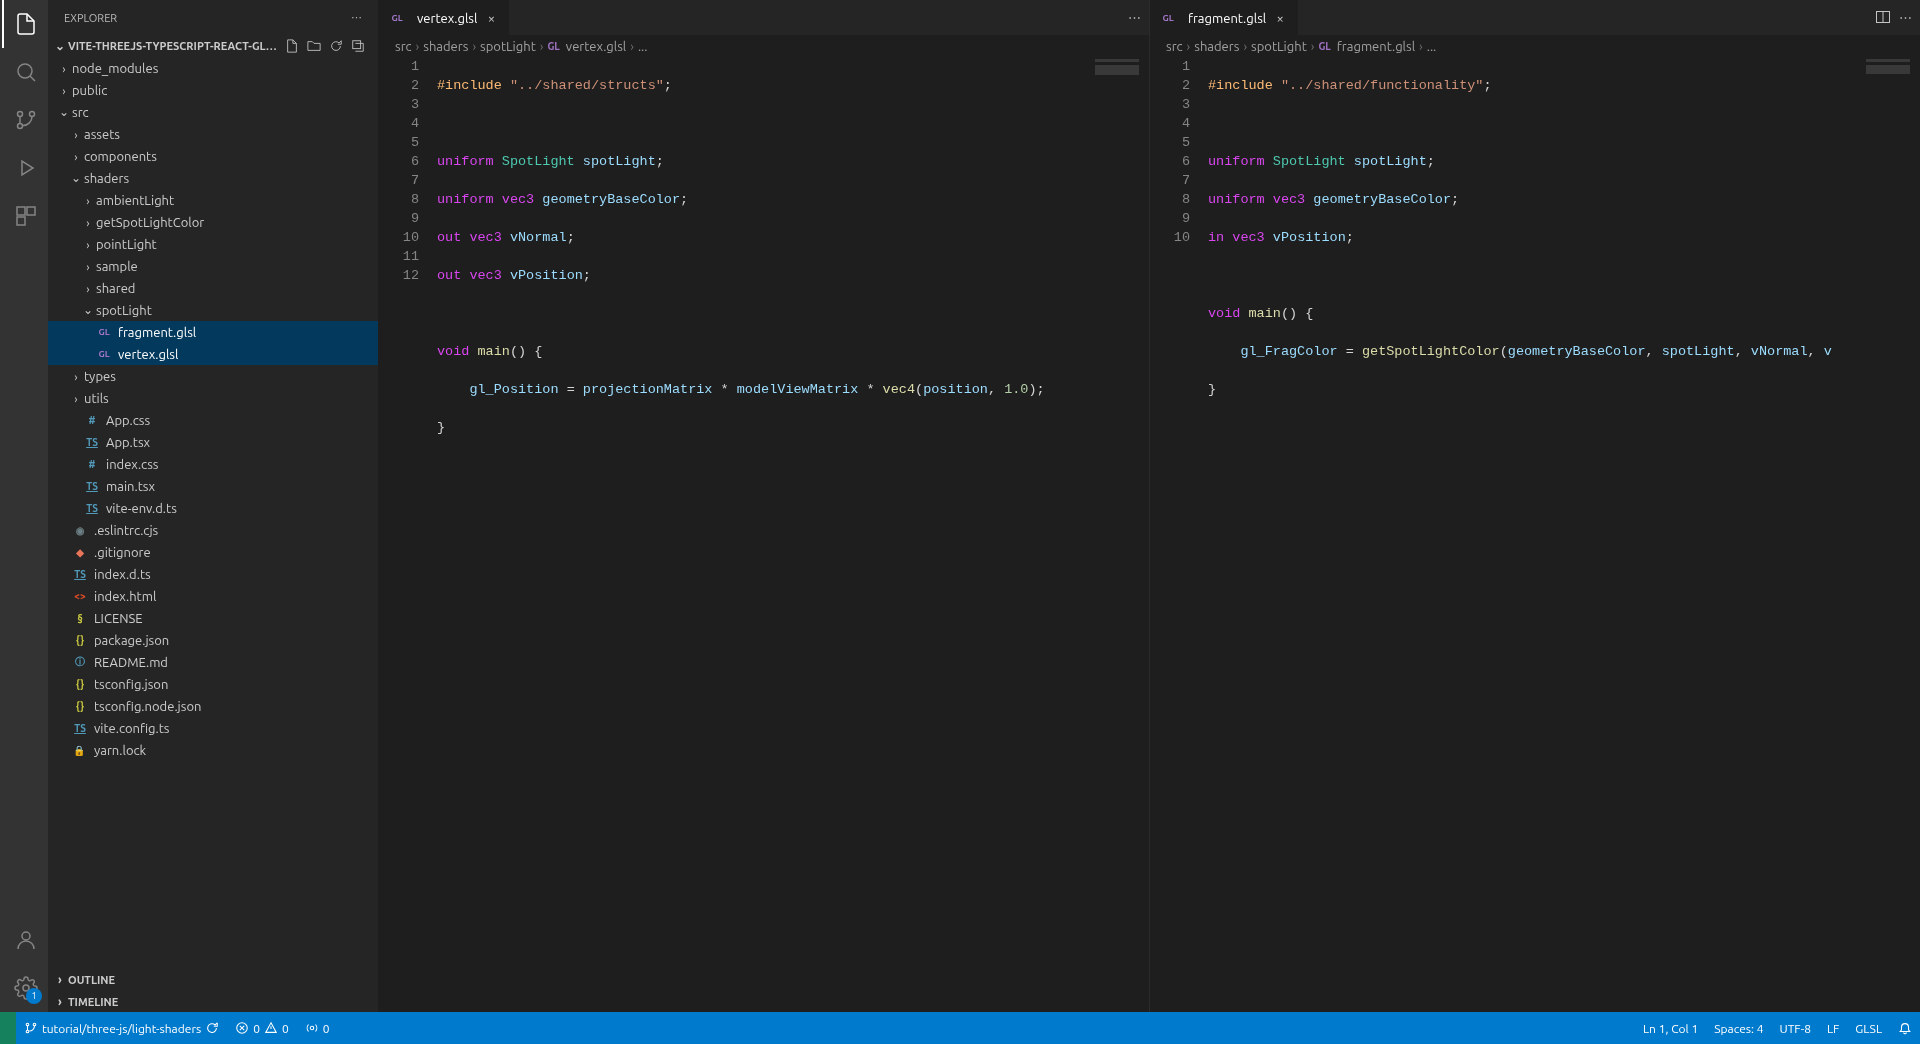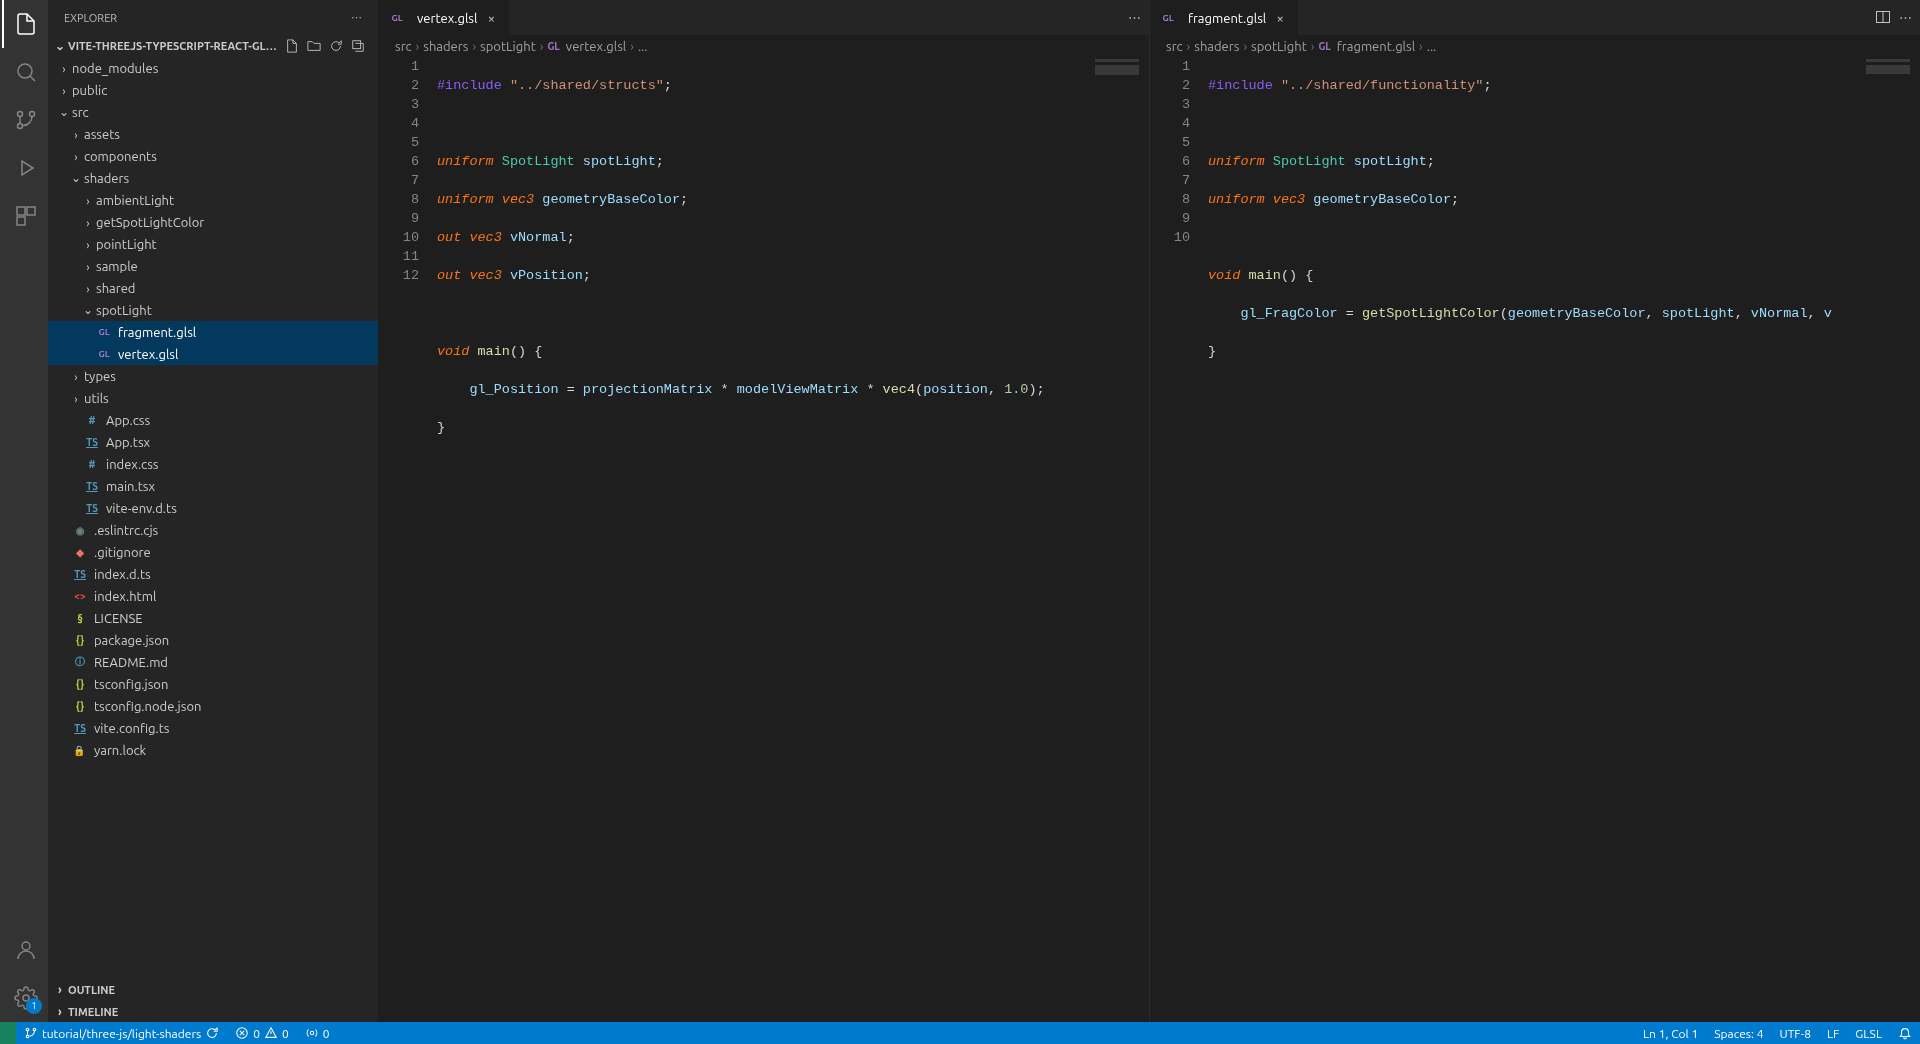--- a/index.html
+++ b/index.html
@@ -101,35 +101,35 @@
 .breadcrumb {
   height: 22px; display: flex; align-items: center; gap: 4px;
   padding: 0 16px; font-size: 13px; color: #a0a0a0; background:#1e1e1e;
 }
 .breadcrumb .sep { color: #6e6e6e; font-size: 13px; }
 .breadcrumb .gl-badge { color:#a074c4; font-size:10px; font-weight:600; margin-right:2px; }
 .code-area { flex:1; display:flex; font-family: "Menlo","Consolas","Courier New",monospace; font-size: 13.5px; line-height: 19px; overflow:hidden; position:relative;}
 .gutter { width: 58px; text-align: right; color: #858585; padding-right: 18px; user-select:none;}
 .code { flex:1; white-space: pre; color:#d4d4d4; overflow:hidden;}
 .line { height:19px; }
-.tok-macro { color:#8b5cf6; }
+.tok-macro { color:#fdba74; }
 .tok-str { color:#ce9178; }
-.tok-kw { color:#f97316;font-style:italic; }
+.tok-kw { color:#d946ef; }
 .tok-type { color:#4ec9b0; }
 .tok-var { color:#9cdcfe; }
 .tok-func { color:#dcdcaa; }
 .tok-num { color:#b5cea8; }
 .tok-pun { color:#d4d4d4; }
 .tok-op { color:#d4d4d4; }
 .minimap { position:absolute; top:0; right:0; width:60px; height:100%; background:#1e1e1e; opacity:0.6;}
 .minimap .mm-block { position:absolute; left:6px; right:10px; background:#4b4b4b; }
 
 
 .status-bar {
-  height: 22px; background: #007acc; color: #ffffff;
+  height: 32px; background: #007acc; color: #ffffff;
   display: flex; align-items: center; font-size: 12px;
 }
 .status-left, .status-right { display:flex; align-items:center; height:100%; }
 .status-right { margin-left:auto;justify-content:center; }
 .status-item { padding: 0 8px; height:100%; display:flex; align-items:center; gap:4px; cursor:pointer;}
 .remote-btn { background:#16825d; padding:0 8px; height:100%; display:flex; align-items:center;}
 .status-item svg { width:14px; height:14px; }
 </style>
 </head>
 <body>
@@ -495,20 +495,21 @@
             <div class="line">7</div>
             <div class="line">8</div>
             <div class="line">9</div>
             <div class="line">10</div>
         </div>
         <div class="code">
 <div class="line"><span class="tok-macro">#include </span><span class="tok-str">"../shared/functionality"</span><span class="tok-pun">;</span></div>
 <div class="line"></div>
 <div class="line"><span class="tok-kw">uniform </span><span class="tok-type">SpotLight </span><span class="tok-var">spotLight</span><span class="tok-pun">;</span></div>
 <div class="line"><span class="tok-kw">uniform </span><span class="tok-kw">vec3 </span><span class="tok-var">geometryBaseColor</span><span class="tok-pun">;</span></div>
+<div class="line"><span class="tok-kw">in </span><span class="tok-kw">vec3 </span><span class="tok-var">vPosition</span><span class="tok-pun">;</span></div>
 <div class="line"></div>
 <div class="line"><span class="tok-kw">void </span><span class="tok-func">main</span><span class="tok-pun">() {</span></div>
 <div class="line"><span class="tok-var">    gl_FragColor </span><span class="tok-op">=</span><span class="tok-func"> getSpotLightColor</span><span class="tok-pun">(</span><span class="tok-var">geometryBaseColor</span><span class="tok-pun">, </span><span class="tok-var">spotLight</span><span class="tok-pun">, </span><span class="tok-var">vNormal</span><span class="tok-pun">, </span><span class="tok-var">v</span></div>
 <div class="line"><span class="tok-pun">}</span></div>
         </div>
         <div class="minimap">
           <div class="mm-block" style="top:2px;height:3px"></div>
           <div class="mm-block" style="top:8px;height:9px"></div>
         </div>
       </div>

